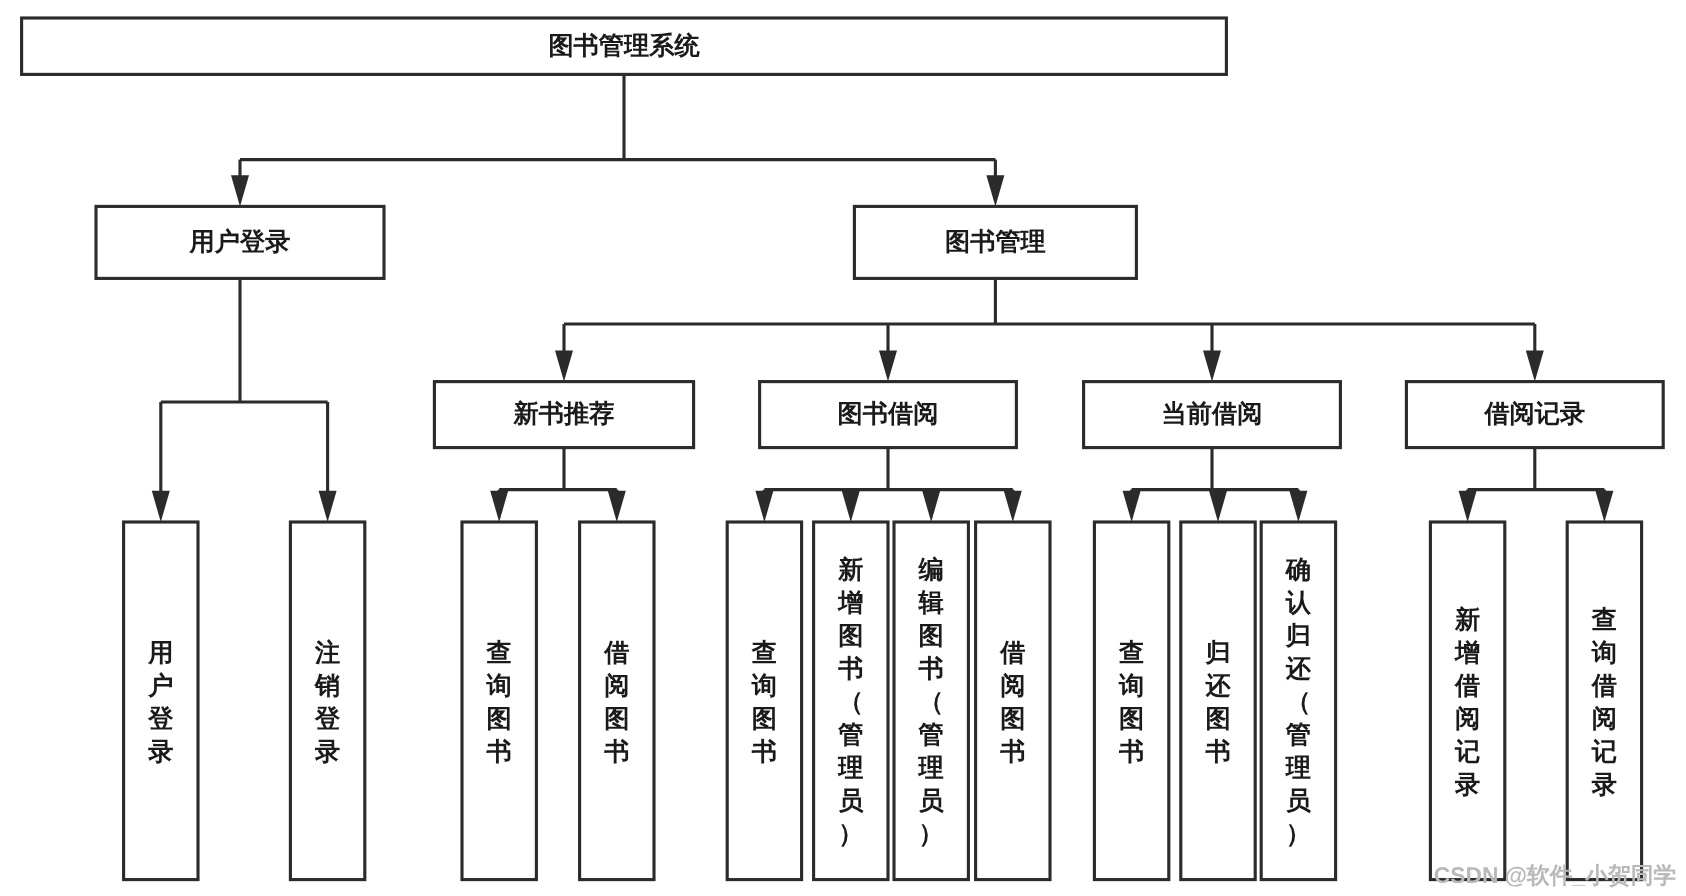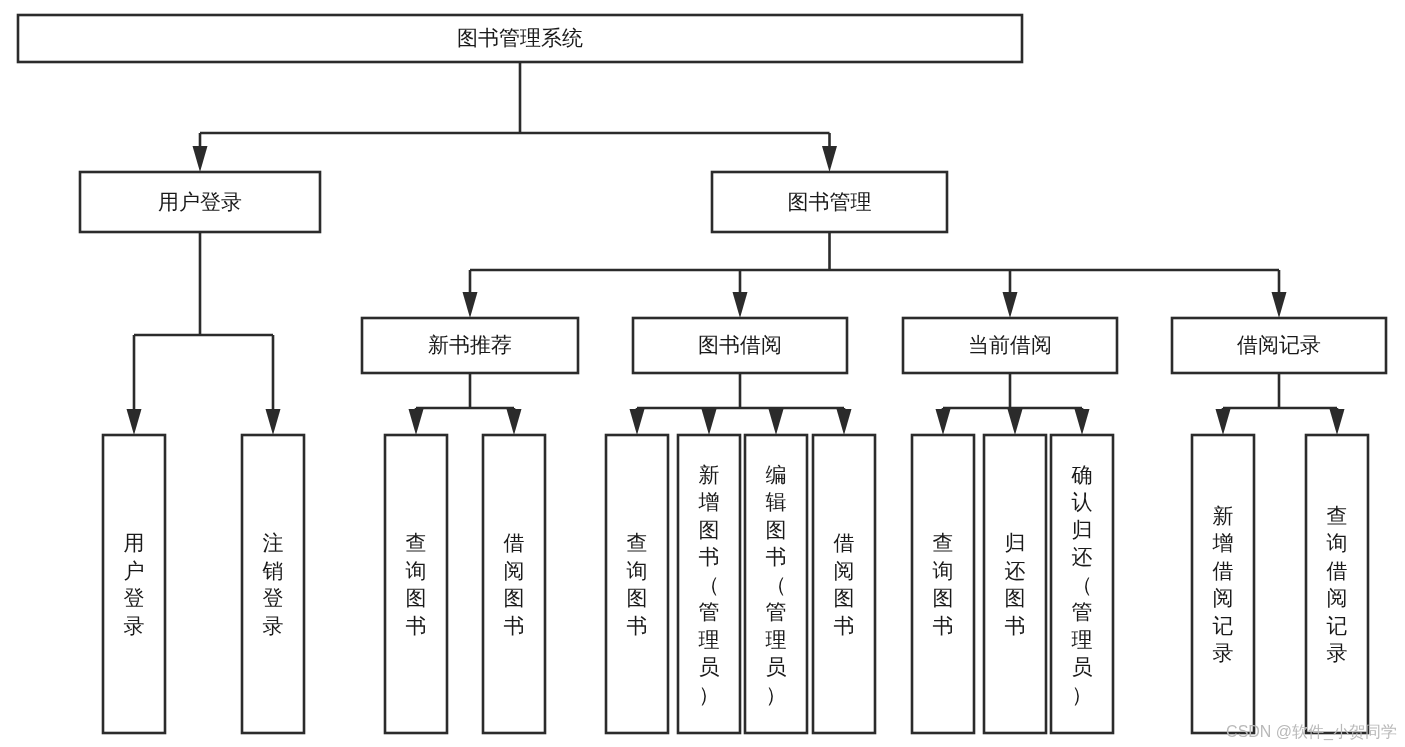--- a/index.html
+++ b/index.html
@@ -14,20 +14,21 @@
     overflow: hidden;
     font-family: "Liberation Sans", "DejaVu Sans", sans-serif;
     position: relative;
   }
   #diagram-root {
     position: absolute;
     left: 0;
     top: 0;
     width: 1405px;
     height: 747px;
+    font-weight: bold;
   }
   svg.diagram {
     display: block;
     width: 1405px;
     height: 747px;
   }
   .node-box {
     fill: #ffffff;
     stroke: #2b2b2b;
     stroke-width: 2.6;
@@ -53,21 +54,21 @@
   }
   .arrow-head {
     fill: #2b2b2b;
     stroke: none;
   }
   .watermark {
     position: absolute;
     right: 8px;
     bottom: 4px;
     color: #b9b9b9;
-    font-size: 16px;
+    font-size: 19px;
     font-family: "Liberation Sans", "DejaVu Sans", sans-serif;
     white-space: nowrap;
     user-select: none;
   }
 </style>
 </head>
 <body>
 
 <div id="diagram-root">
   <svg class="diagram" viewBox="0 0 1405 747" xmlns="http://www.w3.org/2000/svg">

